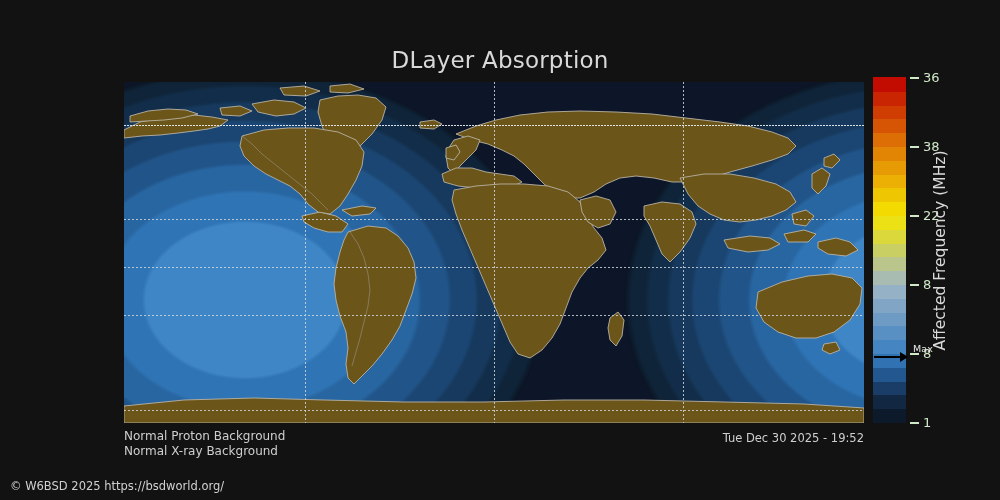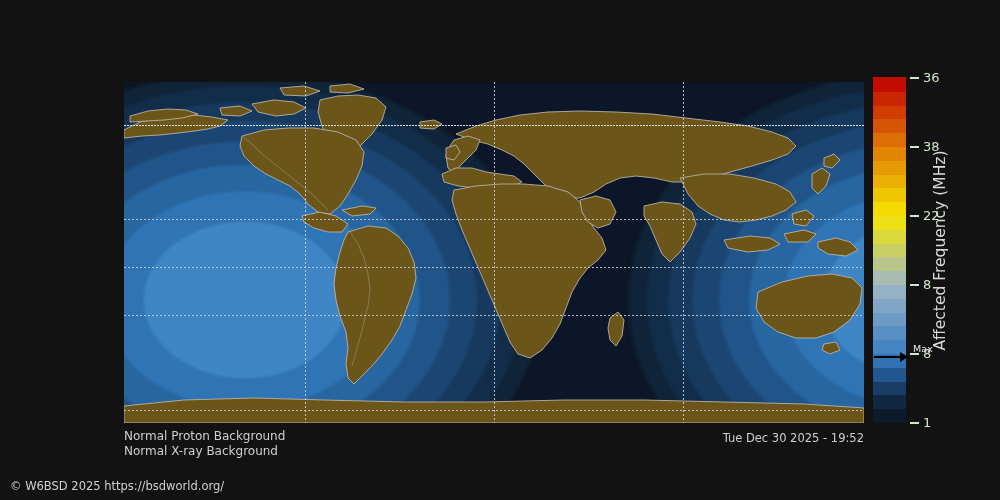--- a/index.html
+++ b/index.html
@@ -92,20 +92,21 @@
     position:absolute;left:10px;top:479px;
     font-size:11.5px;color:#d0d0d0;
     font-family:"DejaVu Sans","Liberation Sans",sans-serif;
   }
 </style>
 </head>
 <body>
 
 <div id="app">
 
+  <div class="title">DLayer Absorption</div>
 
   <div class="map-wrap">
 
     <svg class="map-svg" viewBox="0 0 740 341" preserveAspectRatio="none">
       <defs>
         <radialGradient id="absorb" cx="0.5" cy="0.5" r="0.5">
           <stop offset="0.00" stop-color="#3e86c6"></stop>
           <stop offset="0.33" stop-color="#3e86c6"></stop>
           <stop offset="0.345" stop-color="#2f74b4"></stop>
           <stop offset="0.46" stop-color="#2f74b4"></stop>

